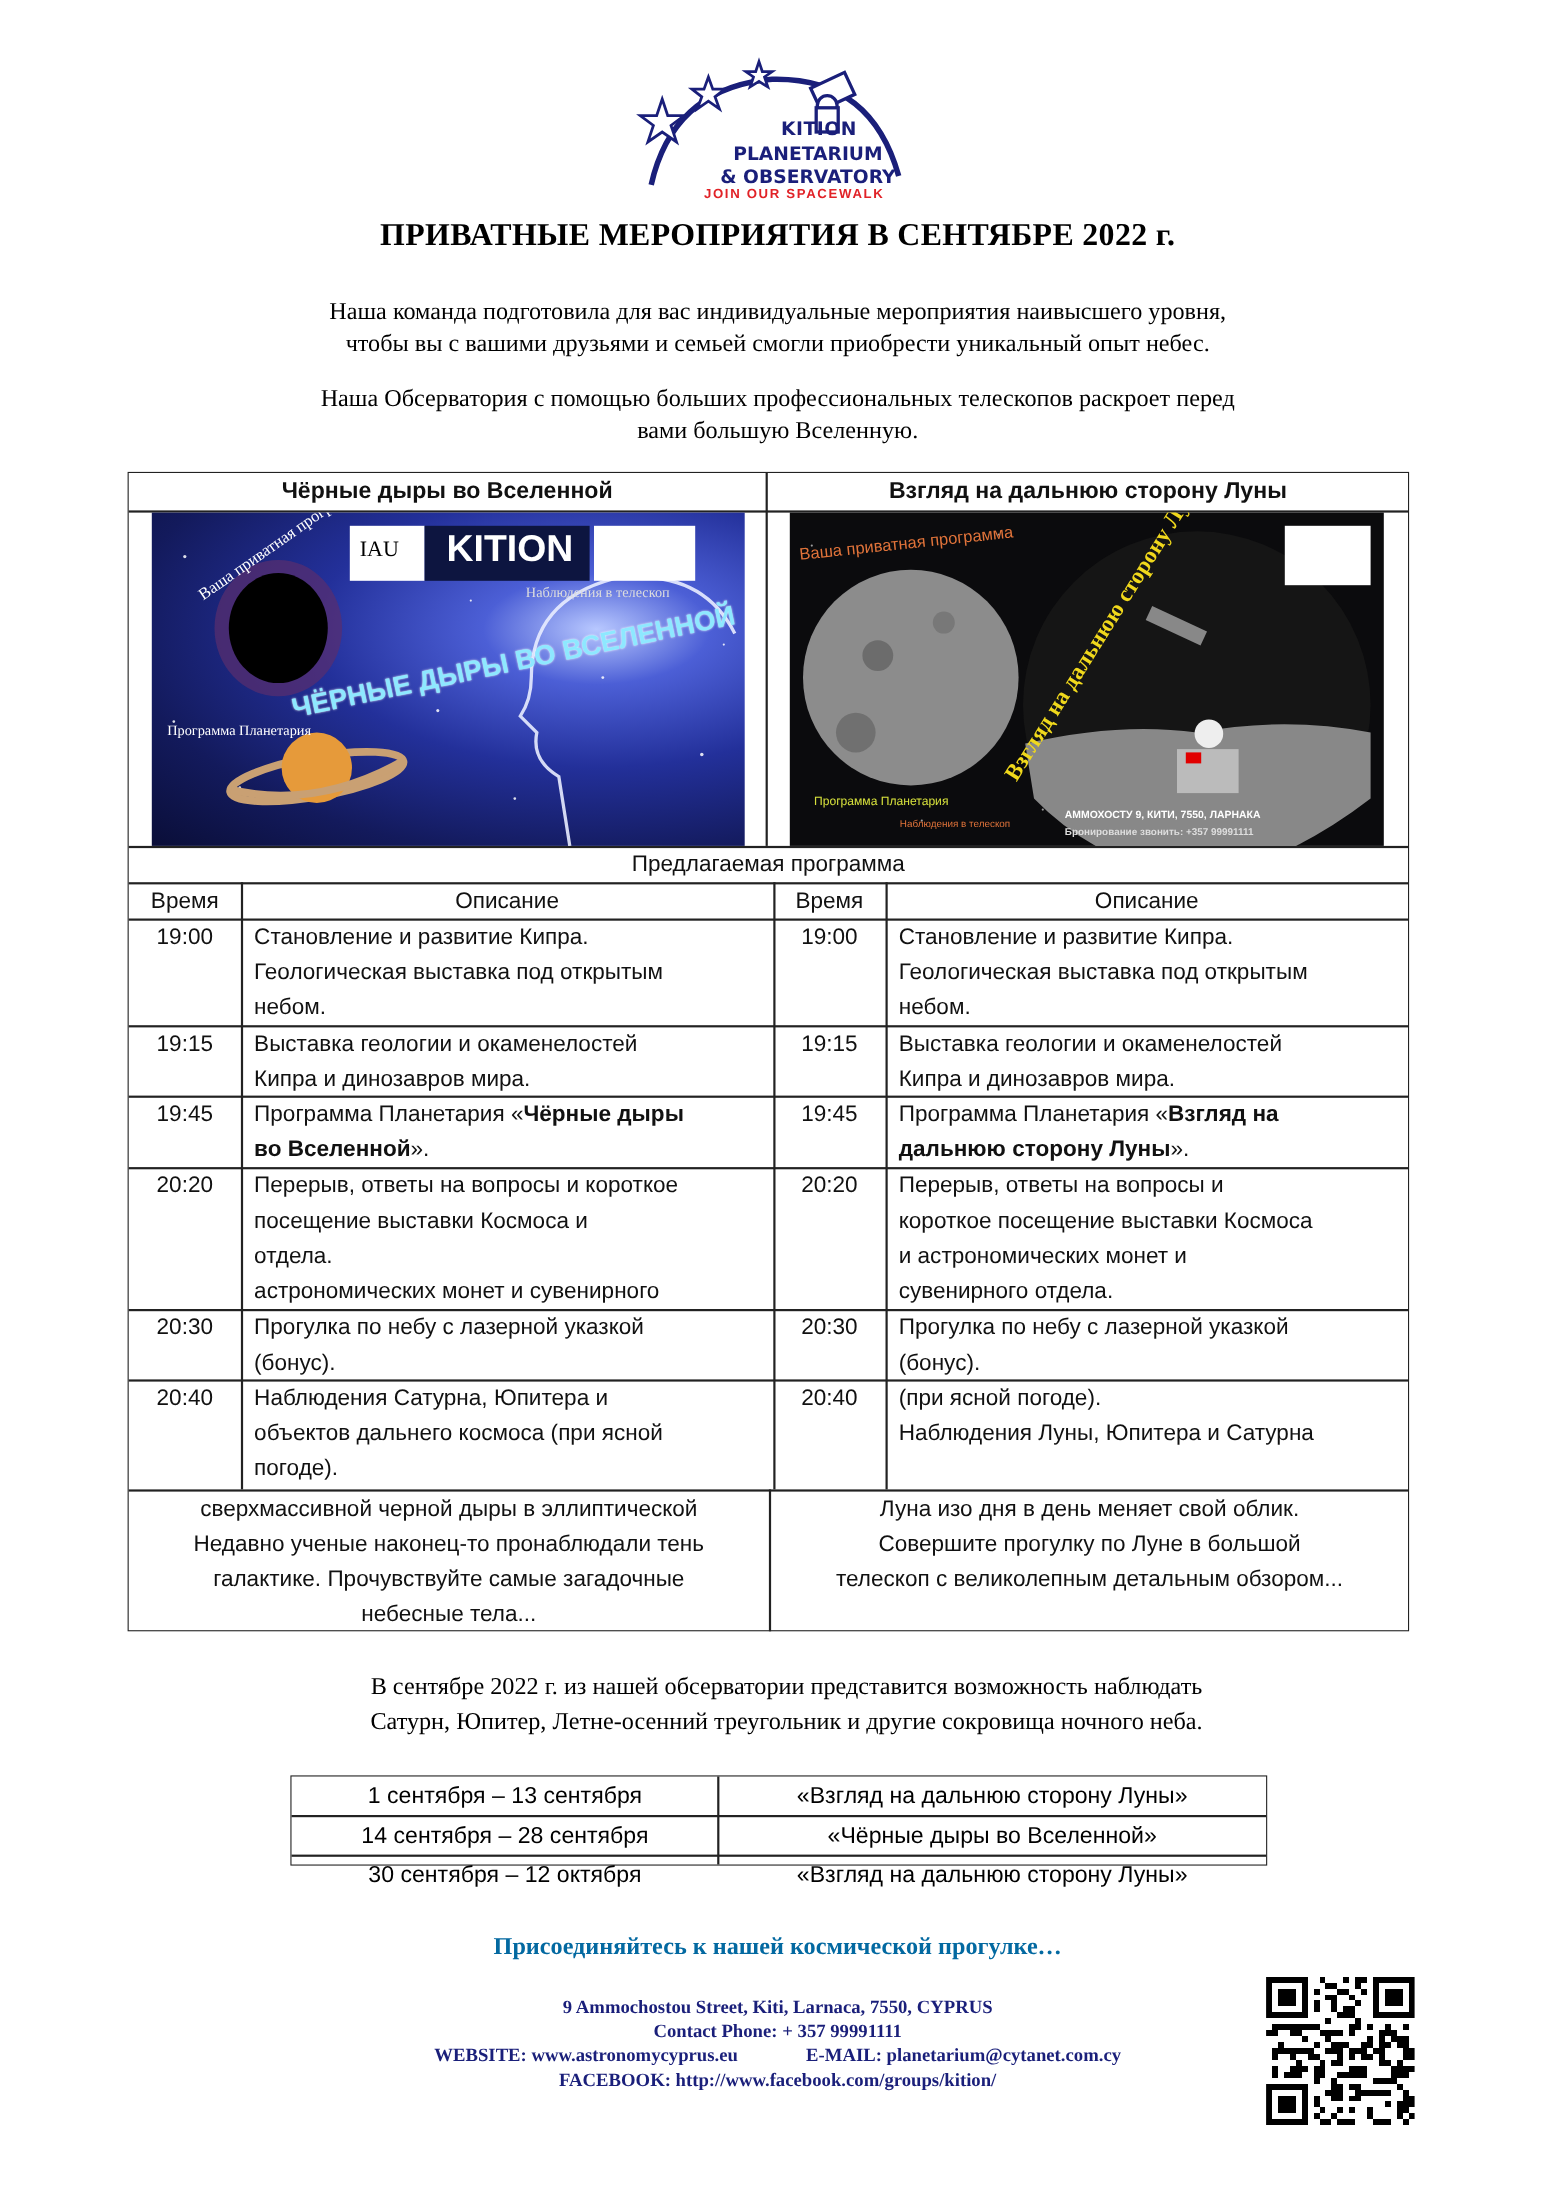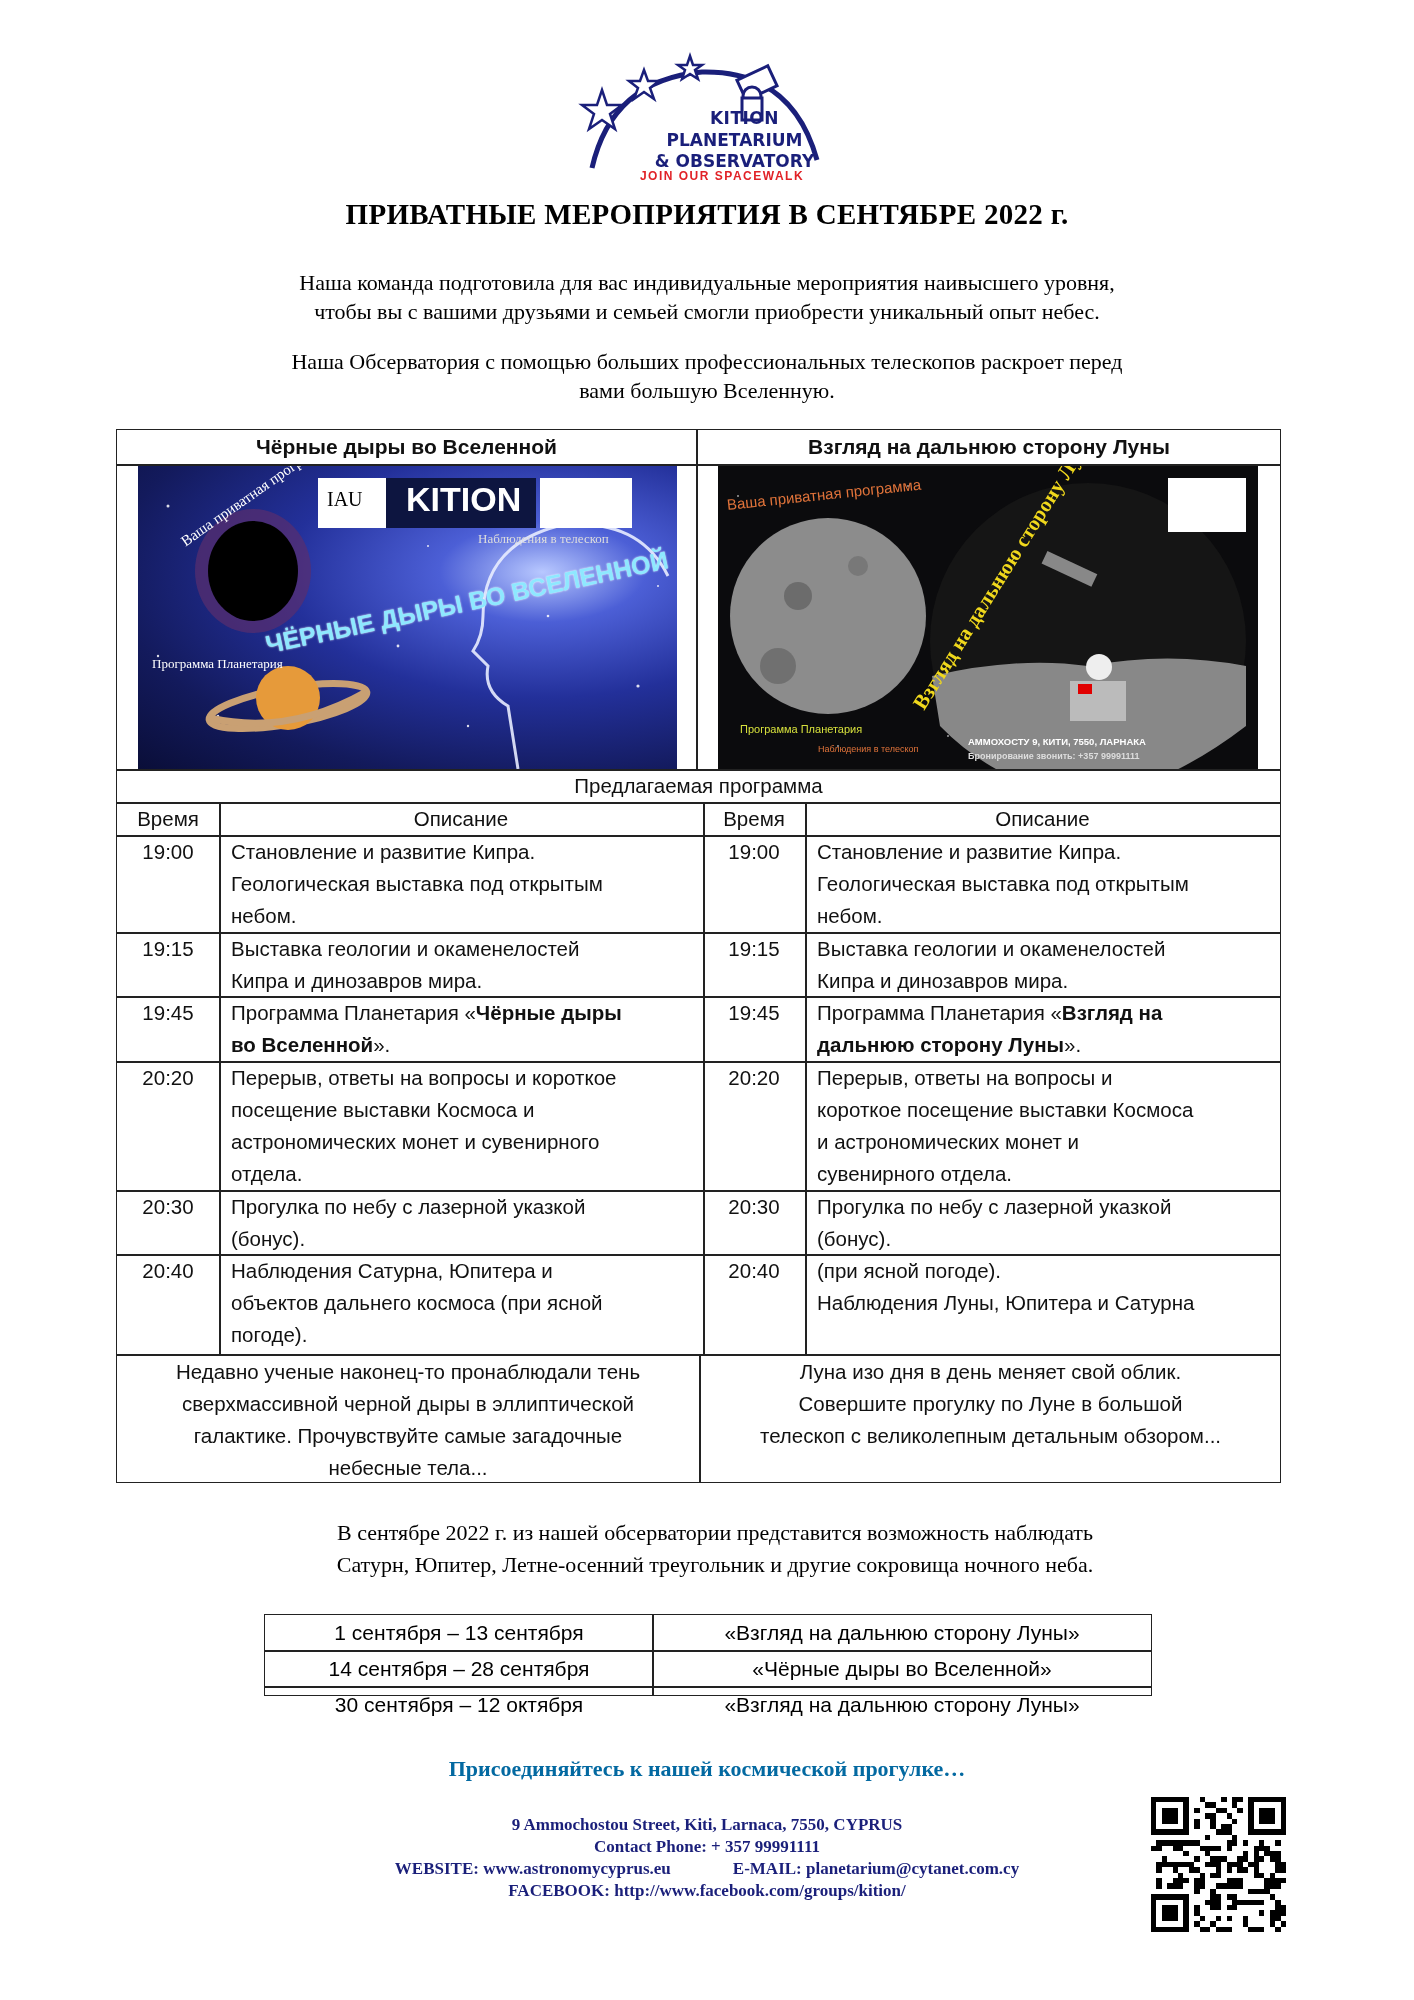--- a/index.html
+++ b/index.html
@@ -185,22 +185,22 @@
       </div>
       <div class="cell-text time" style="left: 0px; width: 102px; top: 567px;">19:45</div>
       <div class="cell-text desc" style="left: 114px; top: 567px;">
         <div>Программа Планетария «<b>Чёрные дыры</b></div>
         <div><b>во Вселенной</b>».</div>
       </div>
       <div class="cell-text time" style="left: 0px; width: 102px; top: 632px;">20:20</div>
       <div class="cell-text desc" style="left: 114px; top: 632px;">
         <div>Перерыв, ответы на вопросы и короткое</div>
         <div>посещение выставки Космоса и</div>
+        <div>отдела.</div>
         <div>астрономических монет и сувенирного</div>
-        <div>отдела.</div>
       </div>
       <div class="cell-text time" style="left: 0px; width: 102px; top: 761px;">20:30</div>
       <div class="cell-text desc" style="left: 114px; top: 761px;">
         <div>Прогулка по небу с лазерной указкой</div>
         <div>(бонус).</div>
       </div>
       <div class="cell-text time" style="left: 0px; width: 102px; top: 825px;">20:40</div>
       <div class="cell-text desc" style="left: 114px; top: 825px;">
         <div>Наблюдения Сатурна, Юпитера и</div>
         <div>объектов дальнего космоса (при ясной</div>
@@ -237,22 +237,22 @@
         <div>(бонус).</div>
       </div>
       <div class="cell-text time" style="left: 586px; width: 102px; top: 825px;">20:40</div>
       <div class="cell-text desc" style="left: 700px; top: 825px;">
         <div>(при ясной погоде).</div>
         <div>Наблюдения Луны, Юпитера и Сатурна</div>
       </div>
     </div>
 
   <div id="note-left" class="cell-text" style="left:0;width:582px;top:926px;text-align:center;">
+      <div>сверхмассивной черной дыры в эллиптической</div>
       <div>Недавно ученые наконец-то пронаблюдали тень</div>
-      <div>сверхмассивной черной дыры в эллиптической</div>
       <div>галактике. Прочувствуйте самые загадочные</div>
       <div>небесные тела...</div>
     </div>
   <div id="note-right" class="cell-text" style="left:584px;width:579px;top:926px;text-align:center;">
       <div>Луна изо дня в день меняет свой облик.</div>
       <div>Совершите прогулку по Луне в большой</div>
       <div>телескоп с великолепным детальным обзором...</div>
     </div>
 </div>
 

